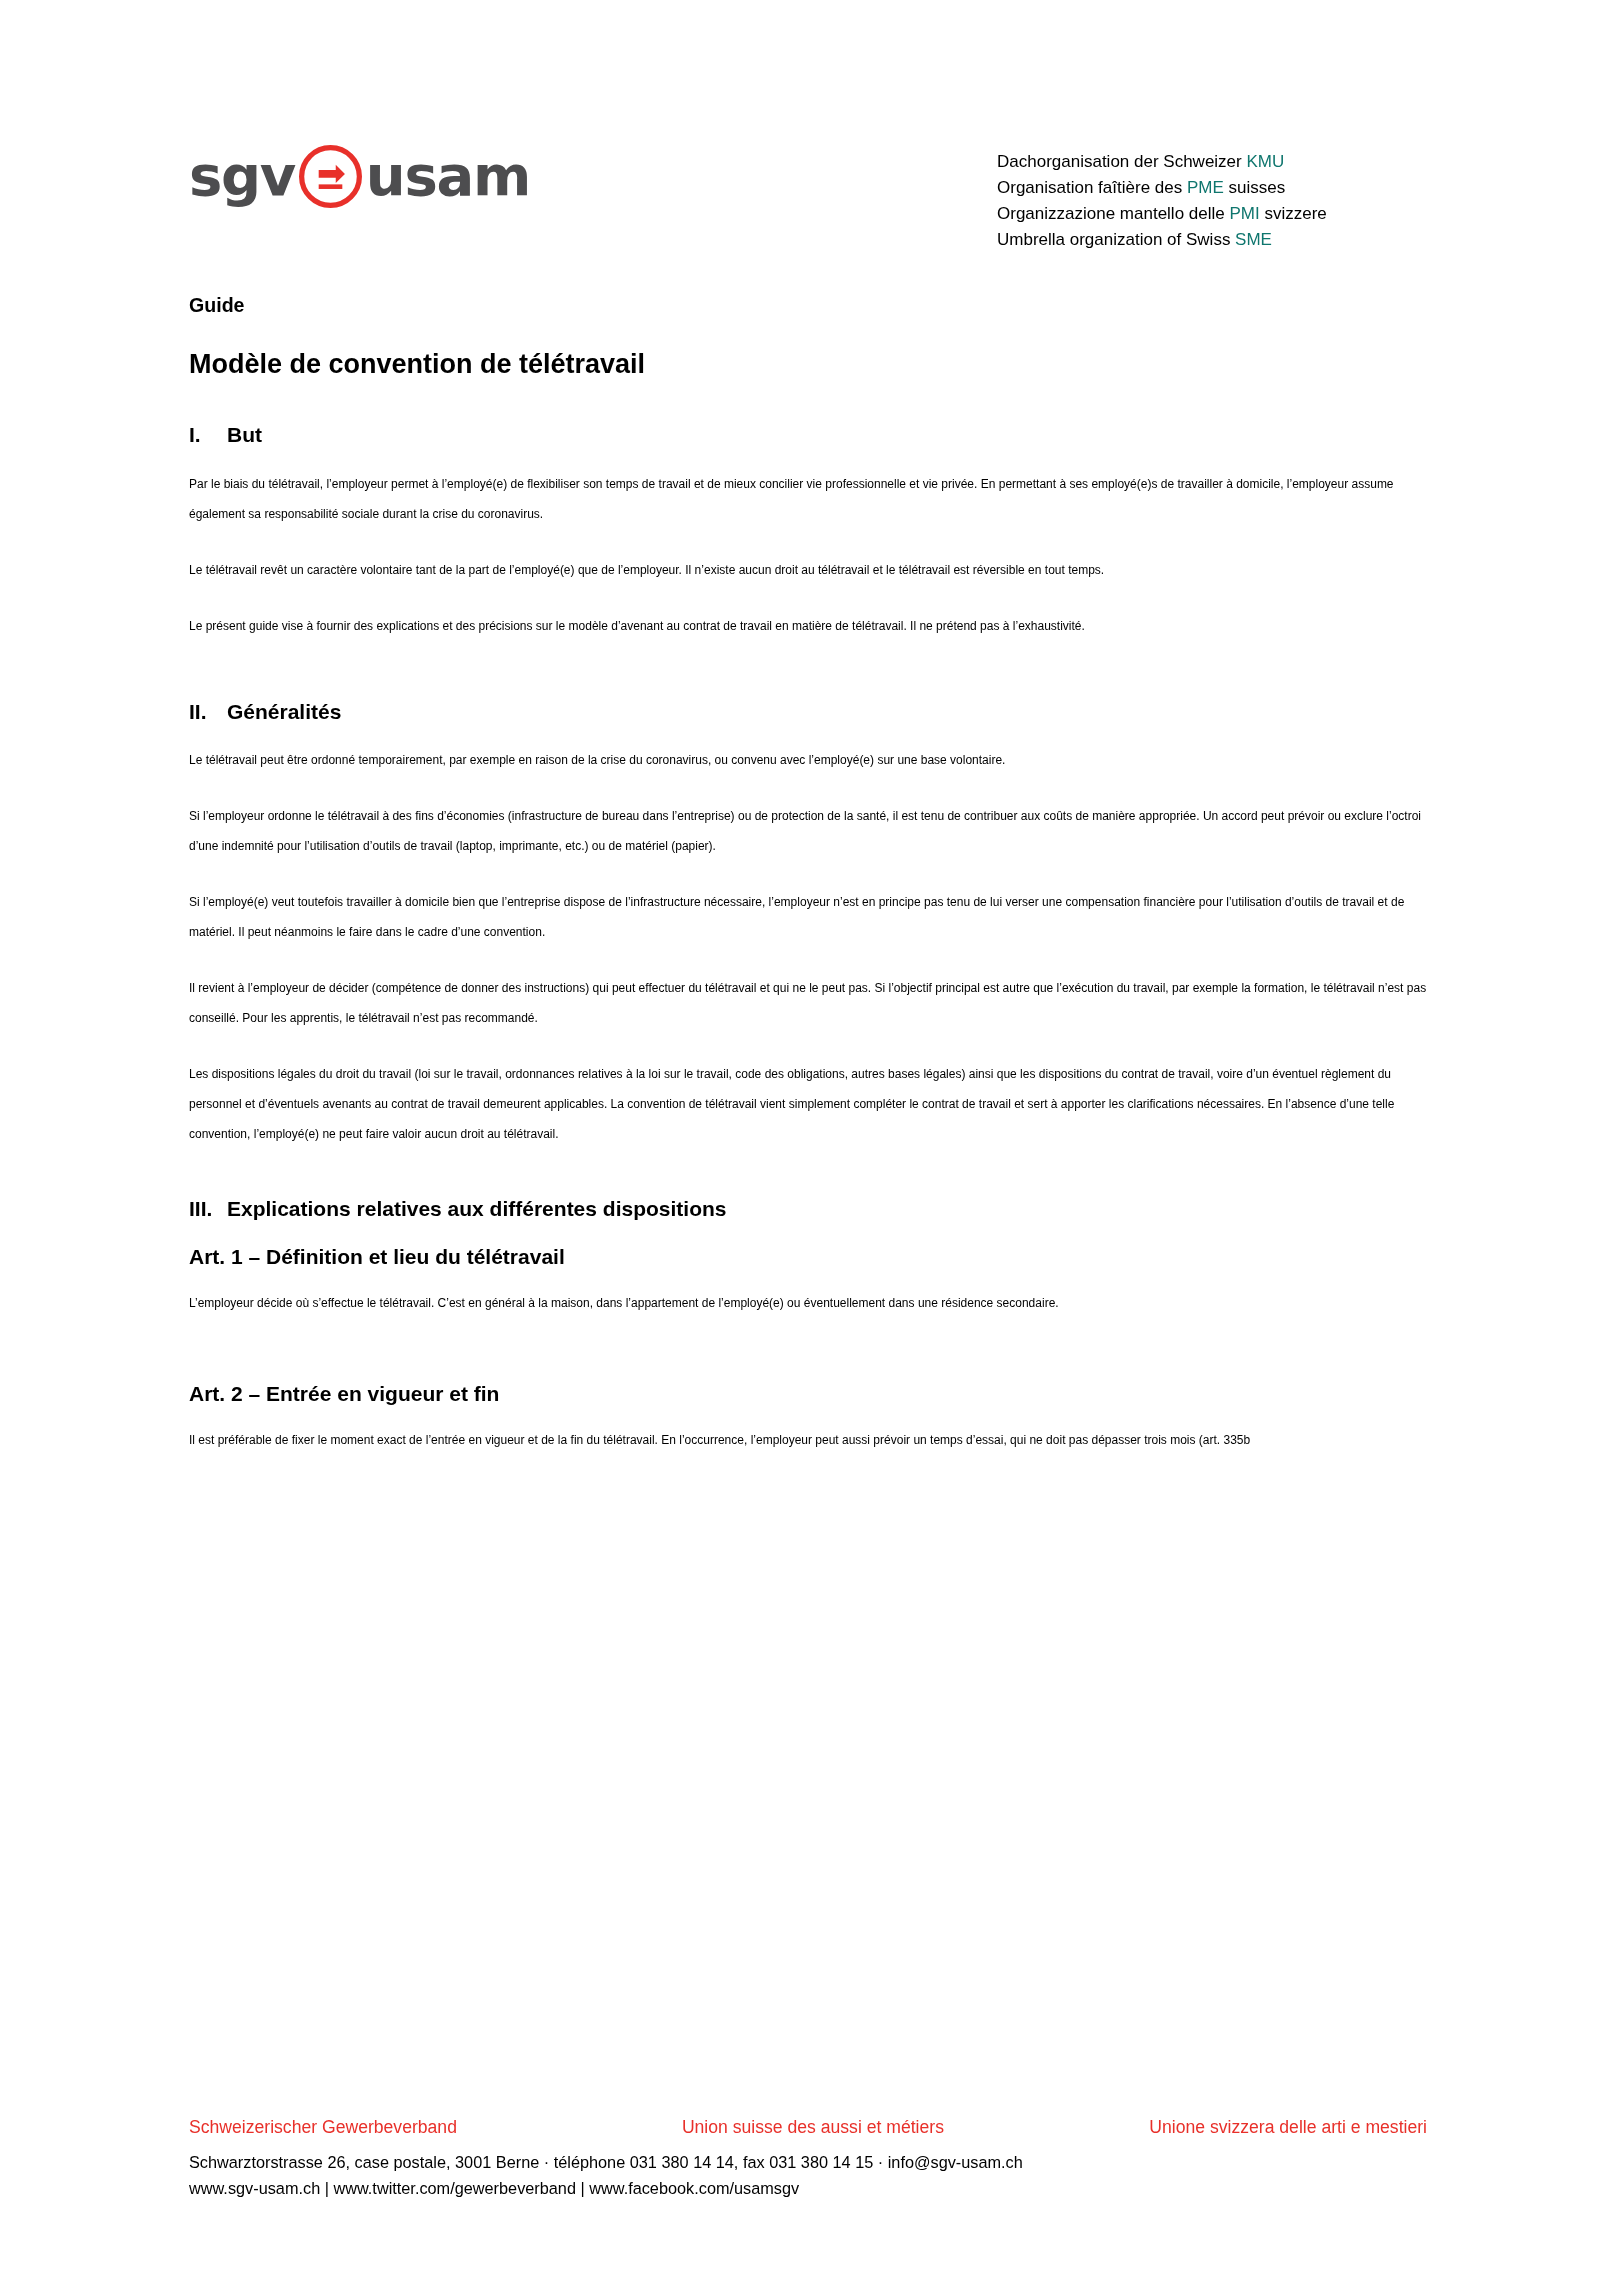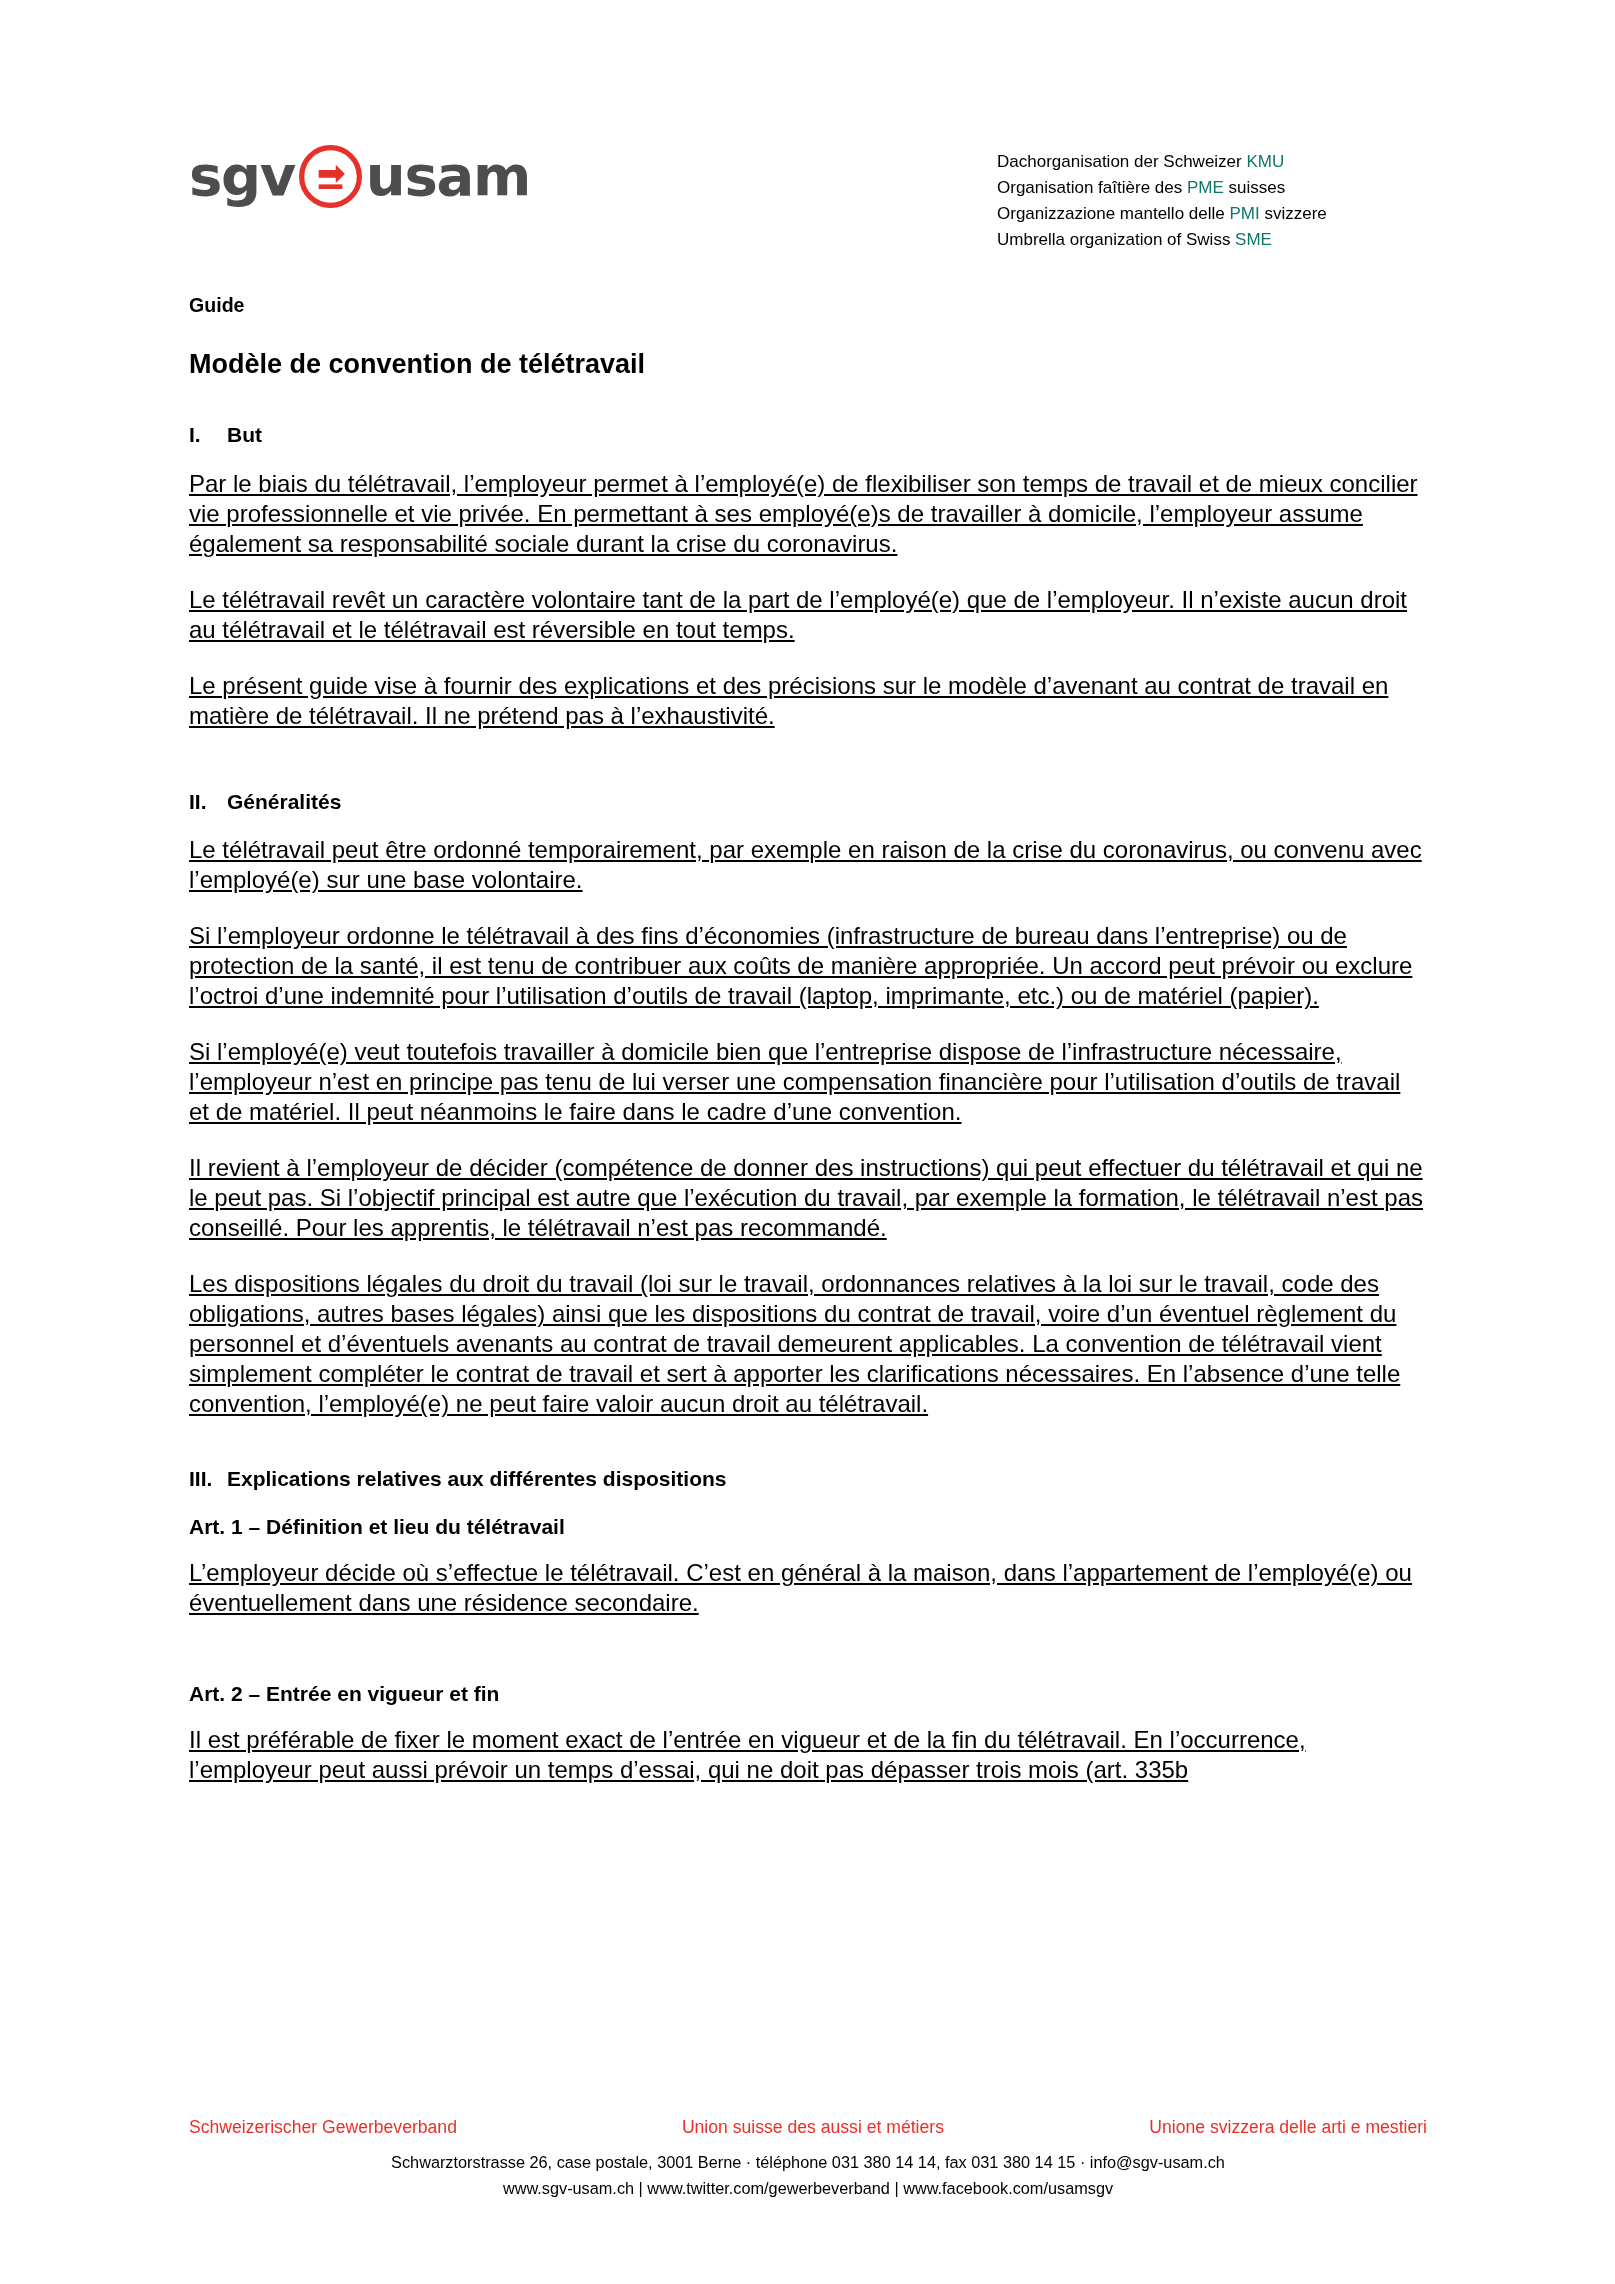--- a/index.html
+++ b/index.html
@@ -95,37 +95,35 @@
     display: inline-block;
     min-width: 38px;
   }
   h3.subsection {
     font-size: 21px;
     font-weight: 700;
     margin: 16px 0 17px 0;
     line-height: 1.35;
   }
   p.para {
-    font-size: 24px;
+    font-size: 12px;
     line-height: 30px;
     margin: 0 0 26px 0;
     text-align: left;
     hyphens: manual;
-    text-decoration: underline;
   }
   .gap-lg { height: 31px; }
   .gap-md { height: 19.6px; }
 
   
   .footer {
     position: absolute;
     left: 189px;
     right: 189px;
     bottom: 83px;
-    text-align: center;
   }
   .footer-orgs {
     display: flex;
     justify-content: space-between;
     color: #e8302a;
     font-size: 17.6px;
     line-height: 1.4;
     margin-bottom: 9px;
   }
   .footer-orgs span { white-space: nowrap; }

